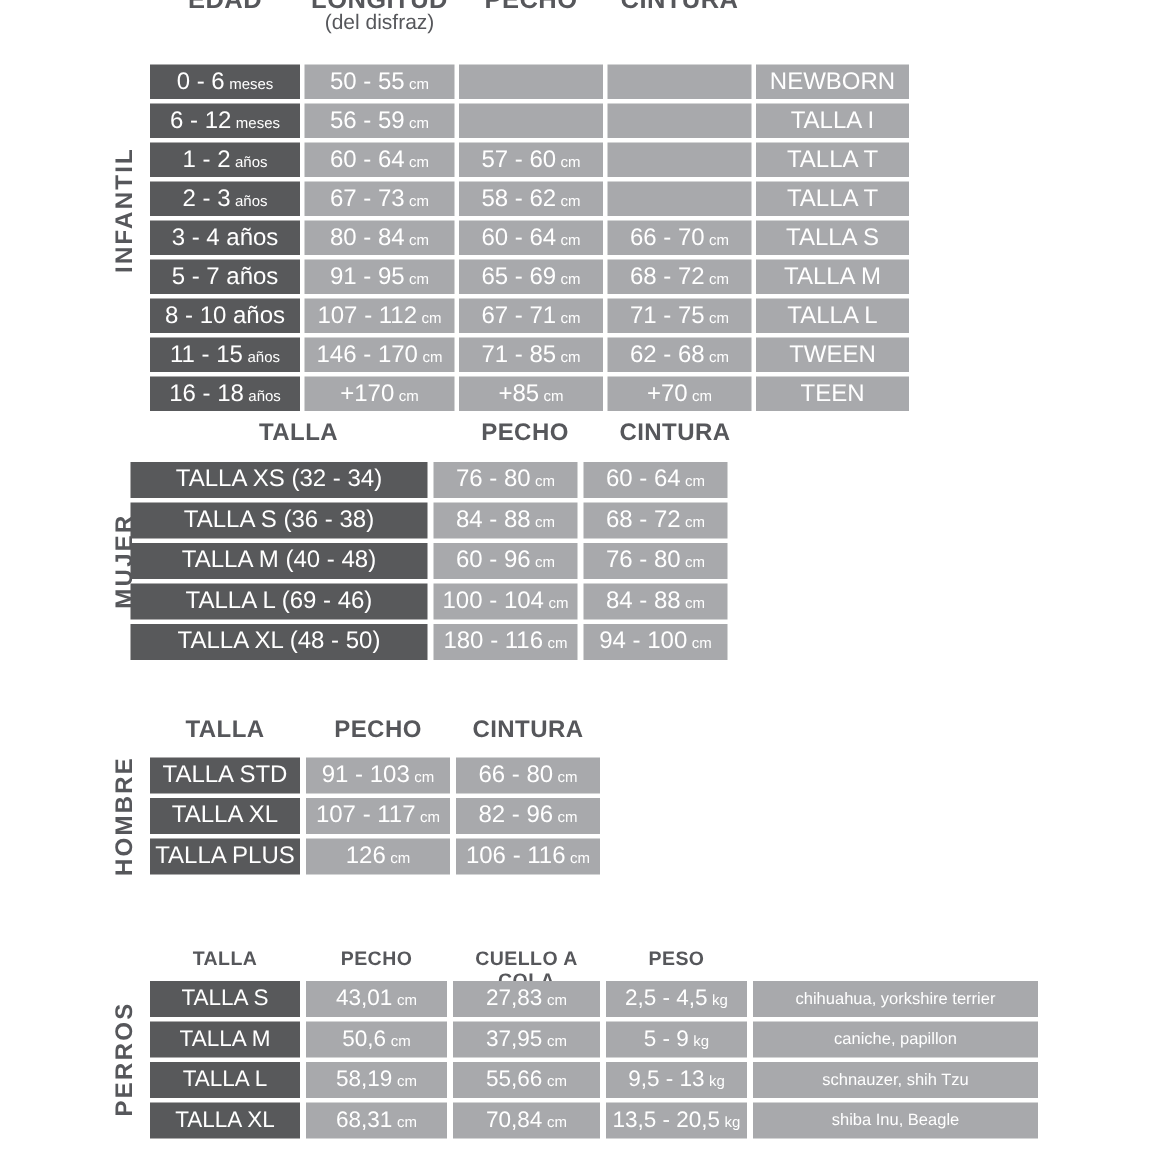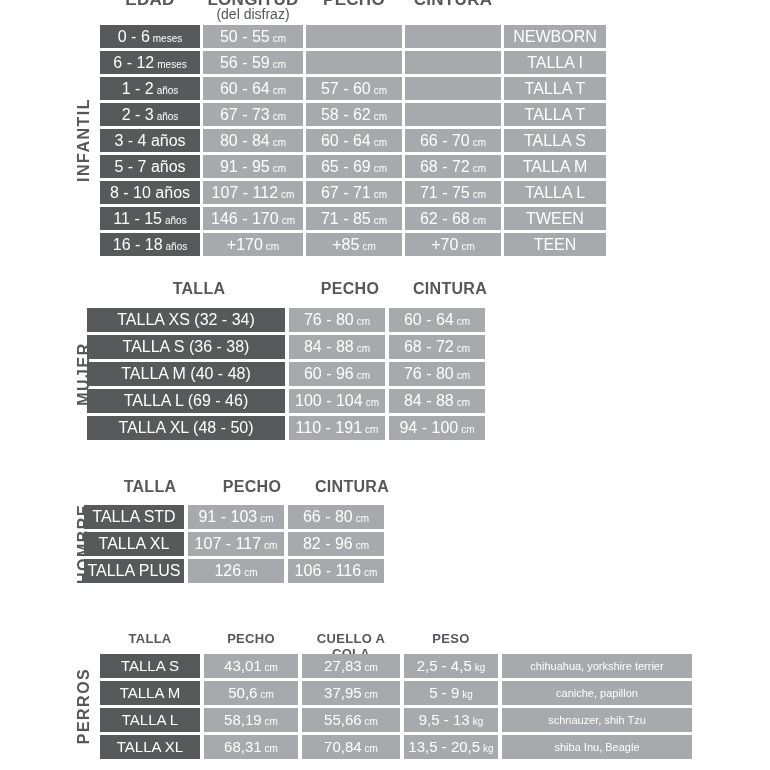--- a/index.html
+++ b/index.html
@@ -31,25 +31,25 @@
   #vl3 { left: 84px; top: 706px; }
 
   
   .thead, .tbody { position: absolute; display: grid; }
   .g0 { grid-template-columns: 100px 100px 96px 96px 102px; column-gap: 3px; row-gap: 3px; }
   .g1 { grid-template-columns: 198px 96px 96px;             column-gap: 4px; row-gap: 3px; }
   .g2 { grid-template-columns: 100px 96px 96px;             column-gap: 4px; row-gap: 3px; }
   .g3 { grid-template-columns: 100px 94px 98px 94px 190px;  column-gap: 4px; row-gap: 3px; }
 
   #h0 { left: 100px; top: -9px; }
-  #b0 { left: 100px; top: 25px; }
+  #b0 { left: 100px; top: 43px; }
   #h1 { left: 100px; top: 280px; }
   #b1 { left: 87px; top: 308px; }
   #h2 { left: 100px; top: 478px; }
-  #b2 { left: 84px; top: 505px; border-radius: 11px; }
+  #b2 { left: 100px; top: 505px; border-radius: 11px; }
   #h3 { left: 100px; top: 631px; }
   #b3 { left: 100px; top: 654px; }
 
   .row { display: contents; }
 
   
   .hcell {
     display: flex; flex-direction: column;
     align-items: center; justify-content: flex-start;
     color: var(--htext, #56575B);
@@ -127,21 +127,21 @@
       </div>
       <div class="hcell c2">
         <div class="ht">CINTURA</div>
       </div>
     </div>
   <div class="tbody g1" id="b1">
       <div class="row"><div class="cell c0 dark"><span class="v">TALLA XS (32 - 34)</span></div><div class="cell c1 light"><span class="v">76 - 80</span><span class="u">cm</span></div><div class="cell c2 light"><span class="v">60 - 64</span><span class="u">cm</span></div></div>
       <div class="row"><div class="cell c0 dark"><span class="v">TALLA S (36 - 38)</span></div><div class="cell c1 light"><span class="v">84 - 88</span><span class="u">cm</span></div><div class="cell c2 light"><span class="v">68 - 72</span><span class="u">cm</span></div></div>
       <div class="row"><div class="cell c0 dark"><span class="v">TALLA M (40 - 48)</span></div><div class="cell c1 light"><span class="v">60 - 96</span><span class="u">cm</span></div><div class="cell c2 light"><span class="v">76 - 80</span><span class="u">cm</span></div></div>
       <div class="row"><div class="cell c0 dark"><span class="v">TALLA L (69 - 46)</span></div><div class="cell c1 light"><span class="v">100 - 104</span><span class="u">cm</span></div><div class="cell c2 light"><span class="v">84 - 88</span><span class="u">cm</span></div></div>
-      <div class="row"><div class="cell c0 dark"><span class="v">TALLA XL (48 - 50)</span></div><div class="cell c1 light"><span class="v">110 - 191</span><span class="u">cm</span></div><div class="cell c2 light"><span class="v">94 - 100</span><span class="u">cm</span></div></div>
+      <div class="row"><div class="cell c0 dark"><span class="v">TALLA XL (48 - 50)</span></div><div class="cell c1 light"><span class="v">180 - 116</span><span class="u">cm</span></div><div class="cell c2 light"><span class="v">94 - 100</span><span class="u">cm</span></div></div>
     </div>
 
   <div class="thead g2" id="h2">
       <div class="hcell c0">
         <div class="ht">TALLA</div>
       </div>
       <div class="hcell c1">
         <div class="ht">PECHO</div>
       </div>
       <div class="hcell c2">

